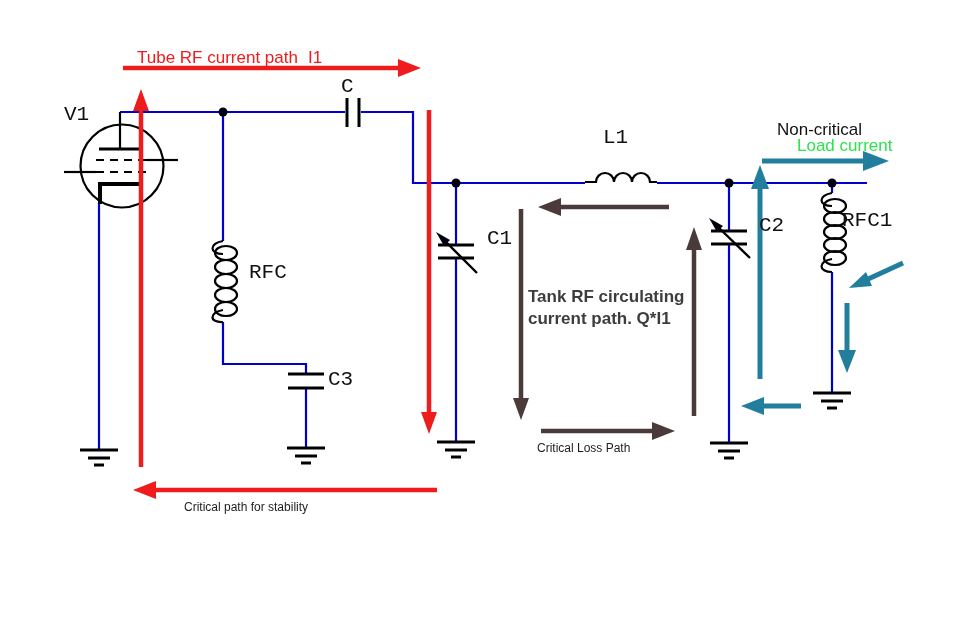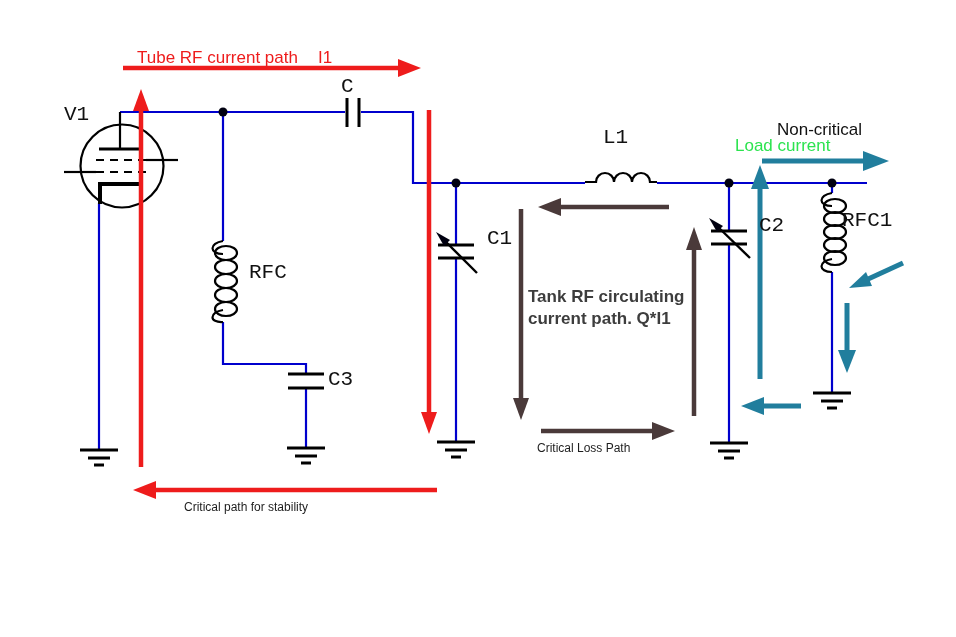--- a/index.html
+++ b/index.html
@@ -21,21 +21,21 @@
   .darkl{stroke:var(--tank-dark);stroke-width:4.5;fill:none;}
   .darkf{fill:var(--tank-dark);}
   .vcarrow{stroke:var(--ink);stroke-width:2.4;fill:none;}
   .lbl{position:absolute;font-family:"Liberation Mono","DejaVu Sans Mono",monospace;
        font-size:21px;color:#111;white-space:nowrap;}
   .ann{position:absolute;font-size:17px;color:#111;white-space:nowrap;}
   .ann-red{color:var(--critical-red);}
   .ann-green{color:var(--load-green);}
   .ann-dark{color:#3d3d3d;line-height:22px;font-weight:bold;}
   .ann-small{font-size:12px;color:#1d1d1d;}
-  .i1gap{margin-left:20px;}
+  .i1gap{margin-left:10px;}
 </style>
 </head>
 <body>
 
 <div id="stage">
 
   <svg id="schem" width="956" height="637" viewBox="0 0 956 637">
 
     <g>
       <path class="wire" d="M120,112 H345"></path>
@@ -186,21 +186,21 @@
   <div class="lbl" style="left:487px;top:227px;">C1</div>
   <div class="lbl" style="left:759px;top:214px;">C2</div>
   <div class="lbl" style="left:328px;top:368px;">C3</div>
   <div class="lbl" style="left:842px;top:209px;">RFC1</div>
 
   <div class="ann ann-red" style="left:137px;top:48px;">
     <span>Tube RF current path</span><span class="i1gap">I1</span>
   </div>
 
   <div class="ann" style="left:777px;top:120px;">Non-critical</div>
-  <div class="ann ann-green" style="left:735px;top:136px;">Load current</div>
+  <div class="ann ann-green" style="left:797px;top:136px;">Load current</div>
 
   <div class="ann ann-dark" style="left:528px;top:286px;">
     <div>Tank RF circulating</div>
     <div>current path. Q*I1</div>
   </div>
 
   <div class="ann ann-small" style="left:537px;top:441px;">Critical Loss Path</div>
   <div class="ann ann-small" style="left:184px;top:500px;">Critical path for stability</div>
 
 </div>

